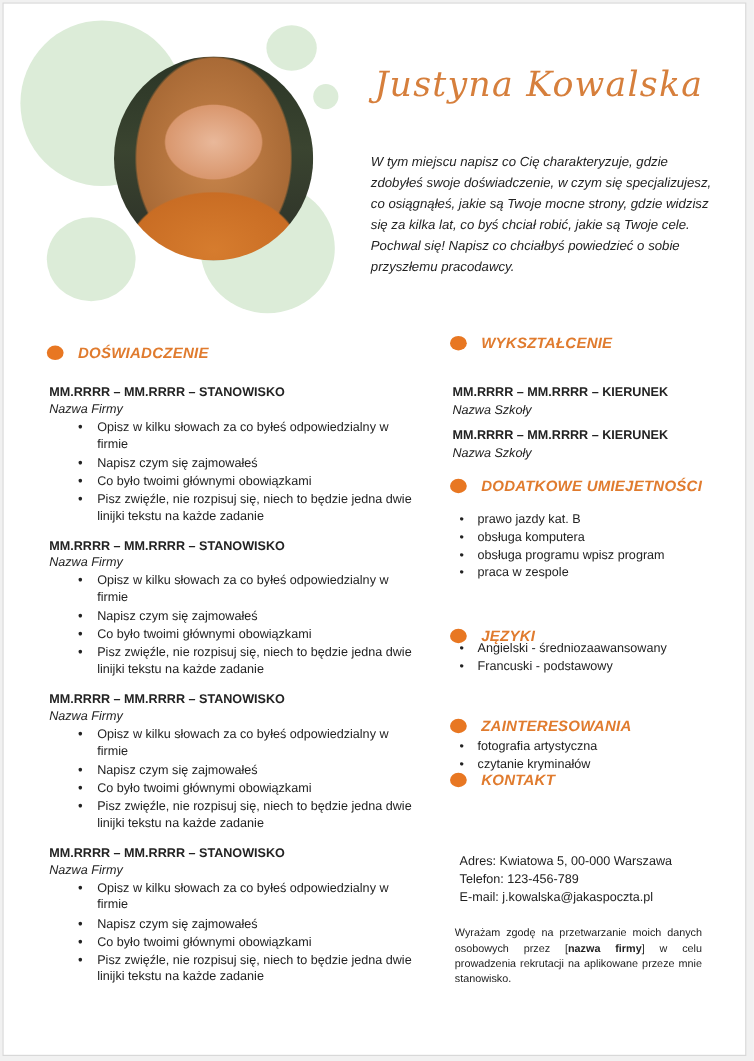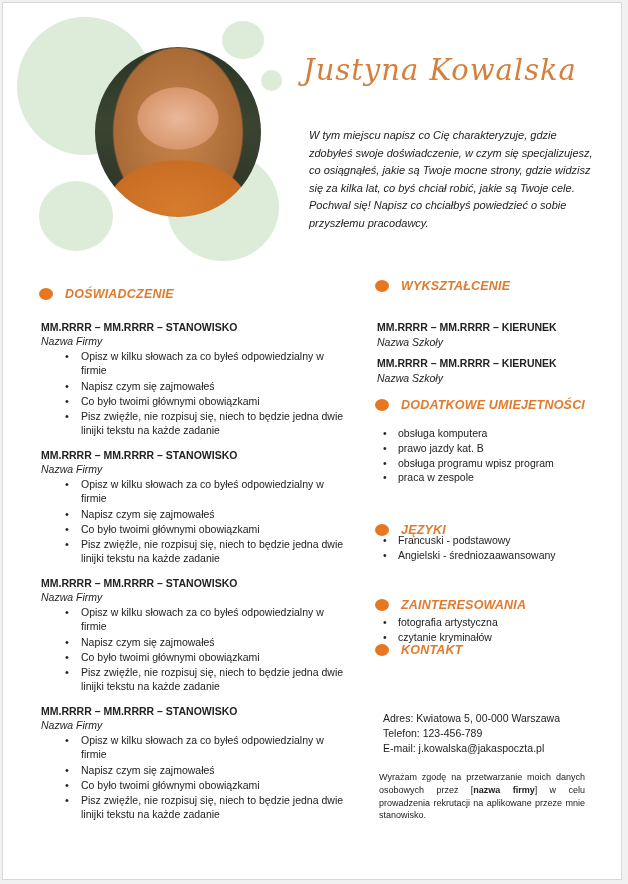--- a/index.html
+++ b/index.html
@@ -12,21 +12,21 @@
   .circle { position: absolute; border-radius: 50%; background: #dcecd8; }
   .photo {
     position: absolute; left: 92px; top: 44px; width: 166px; height: 170px; border-radius: 50%;
     overflow: hidden;
     background: radial-gradient(ellipse 40% 30% at 50% 42%, #e9b89a 0%, #d9976e 60%, transparent 62%),
                 radial-gradient(ellipse 60% 40% at 50% 95%, #d67c2e 0%, #c96d24 70%, transparent 72%),
                 radial-gradient(ellipse 55% 70% at 50% 50%, #c9864c 0%, #a96a36 70%, transparent 72%),
                 linear-gradient(180deg, #2b3526 0%, #3a4430 45%, #2c2f27 100%);
   }
   .name {
-    position: absolute; left: 300px; top: 50px; width: 292px; 
+    position: absolute; left: 300px; top: 50px; width: 292px; text-align: center;
     font-family: "DejaVu Serif", serif; font-style: italic; font-size: 29px; color: #d67f3c;
     letter-spacing: 1px;
   }
   .intro {
     position: absolute; left: 306px; top: 124px; width: 290px; 
     font-style: italic; font-size: 11px; line-height: 17.5px; color: #222;
   }
   .section-h { position: absolute; display: flex; align-items: center; }
   .section-h .dot { width: 14px; height: 12px; border-radius: 50%; background: #e87722; margin-right: 12px; }
   .section-h .lbl { font-style: italic; font-weight: bold; color: #e07b2e; font-size: 12.5px; letter-spacing: 0.2px; }
@@ -120,35 +120,35 @@
     <div class="t">MM.RRRR – MM.RRRR – KIERUNEK</div>
     <div class="c">Nazwa Szkoły</div>
   </div>
 
   <div class="section-h" style="left:372px;top:395px;">
     <span class="dot"></span>
     <span class="lbl">DODATKOWE UMIEJETNOŚCI</span>
   </div>
   <div class="rlist" style="top:423px;">
     <ul>
+      <li>prawo jazdy kat. B</li>
       <li>obsługa komputera</li>
-      <li>prawo jazdy kat. B</li>
       <li>obsługa programu wpisz program</li>
       <li>praca w zespole</li>
     </ul>
   </div>
 
   <div class="section-h" style="left:372px;top:520px;">
     <span class="dot"></span>
     <span class="lbl">JĘZYKI</span>
   </div>
   <div class="rlist" style="top:530px;">
     <ul>
+      <li>Angielski - średniozaawansowany</li>
       <li>Francuski - podstawowy</li>
-      <li>Angielski - średniozaawansowany</li>
     </ul>
   </div>
 
   <div class="section-h" style="left:372px;top:595px;">
     <span class="dot"></span>
     <span class="lbl">ZAINTERESOWANIA</span>
   </div>
   <div class="rlist" style="top:612px;">
     <ul>
       <li>fotografia artystyczna</li>

